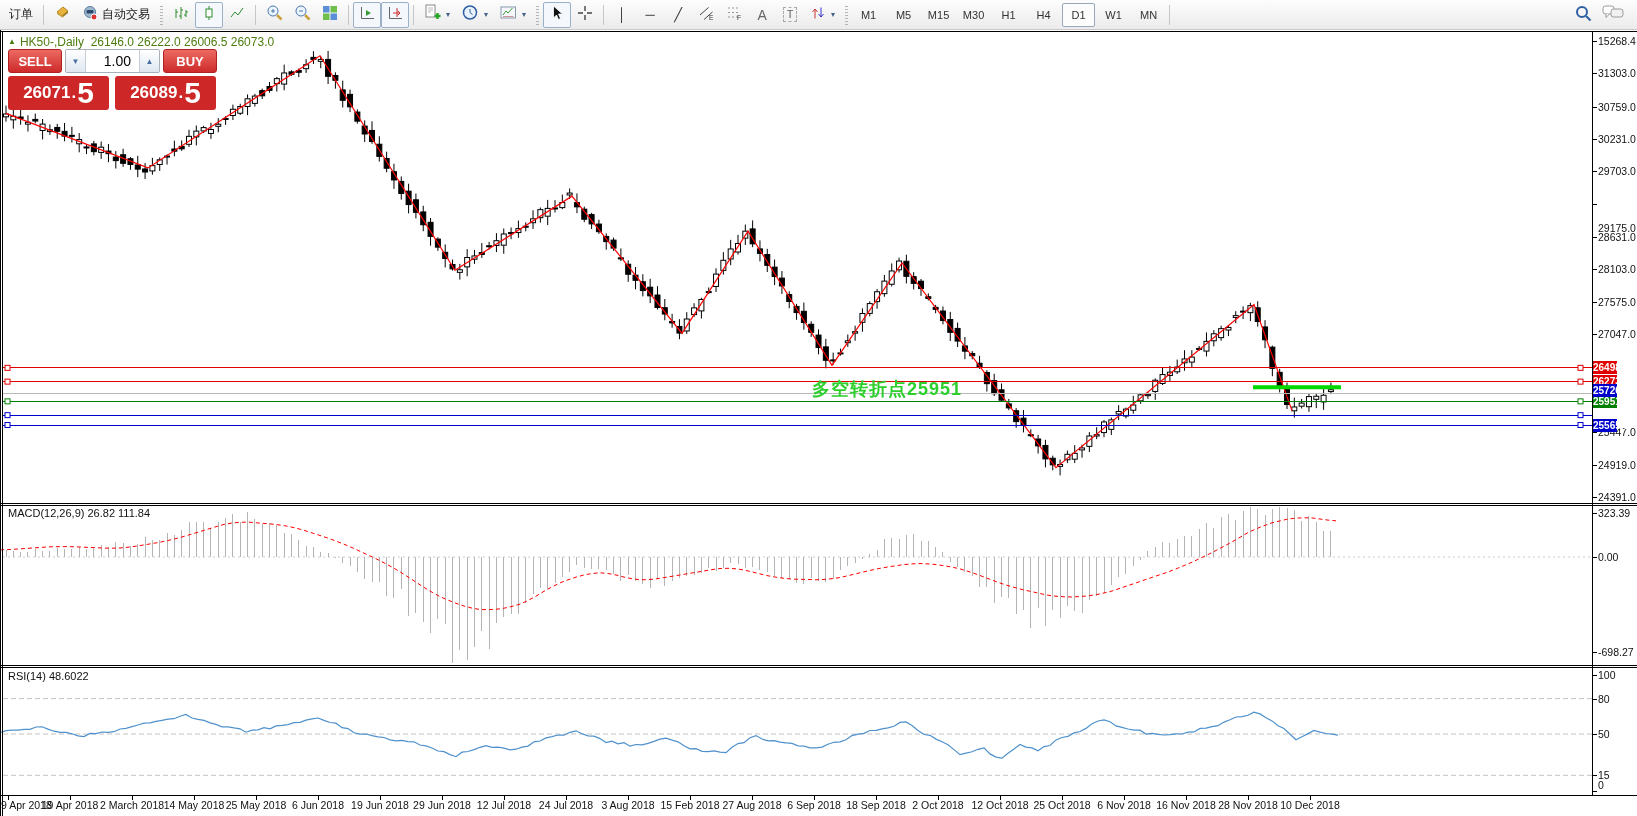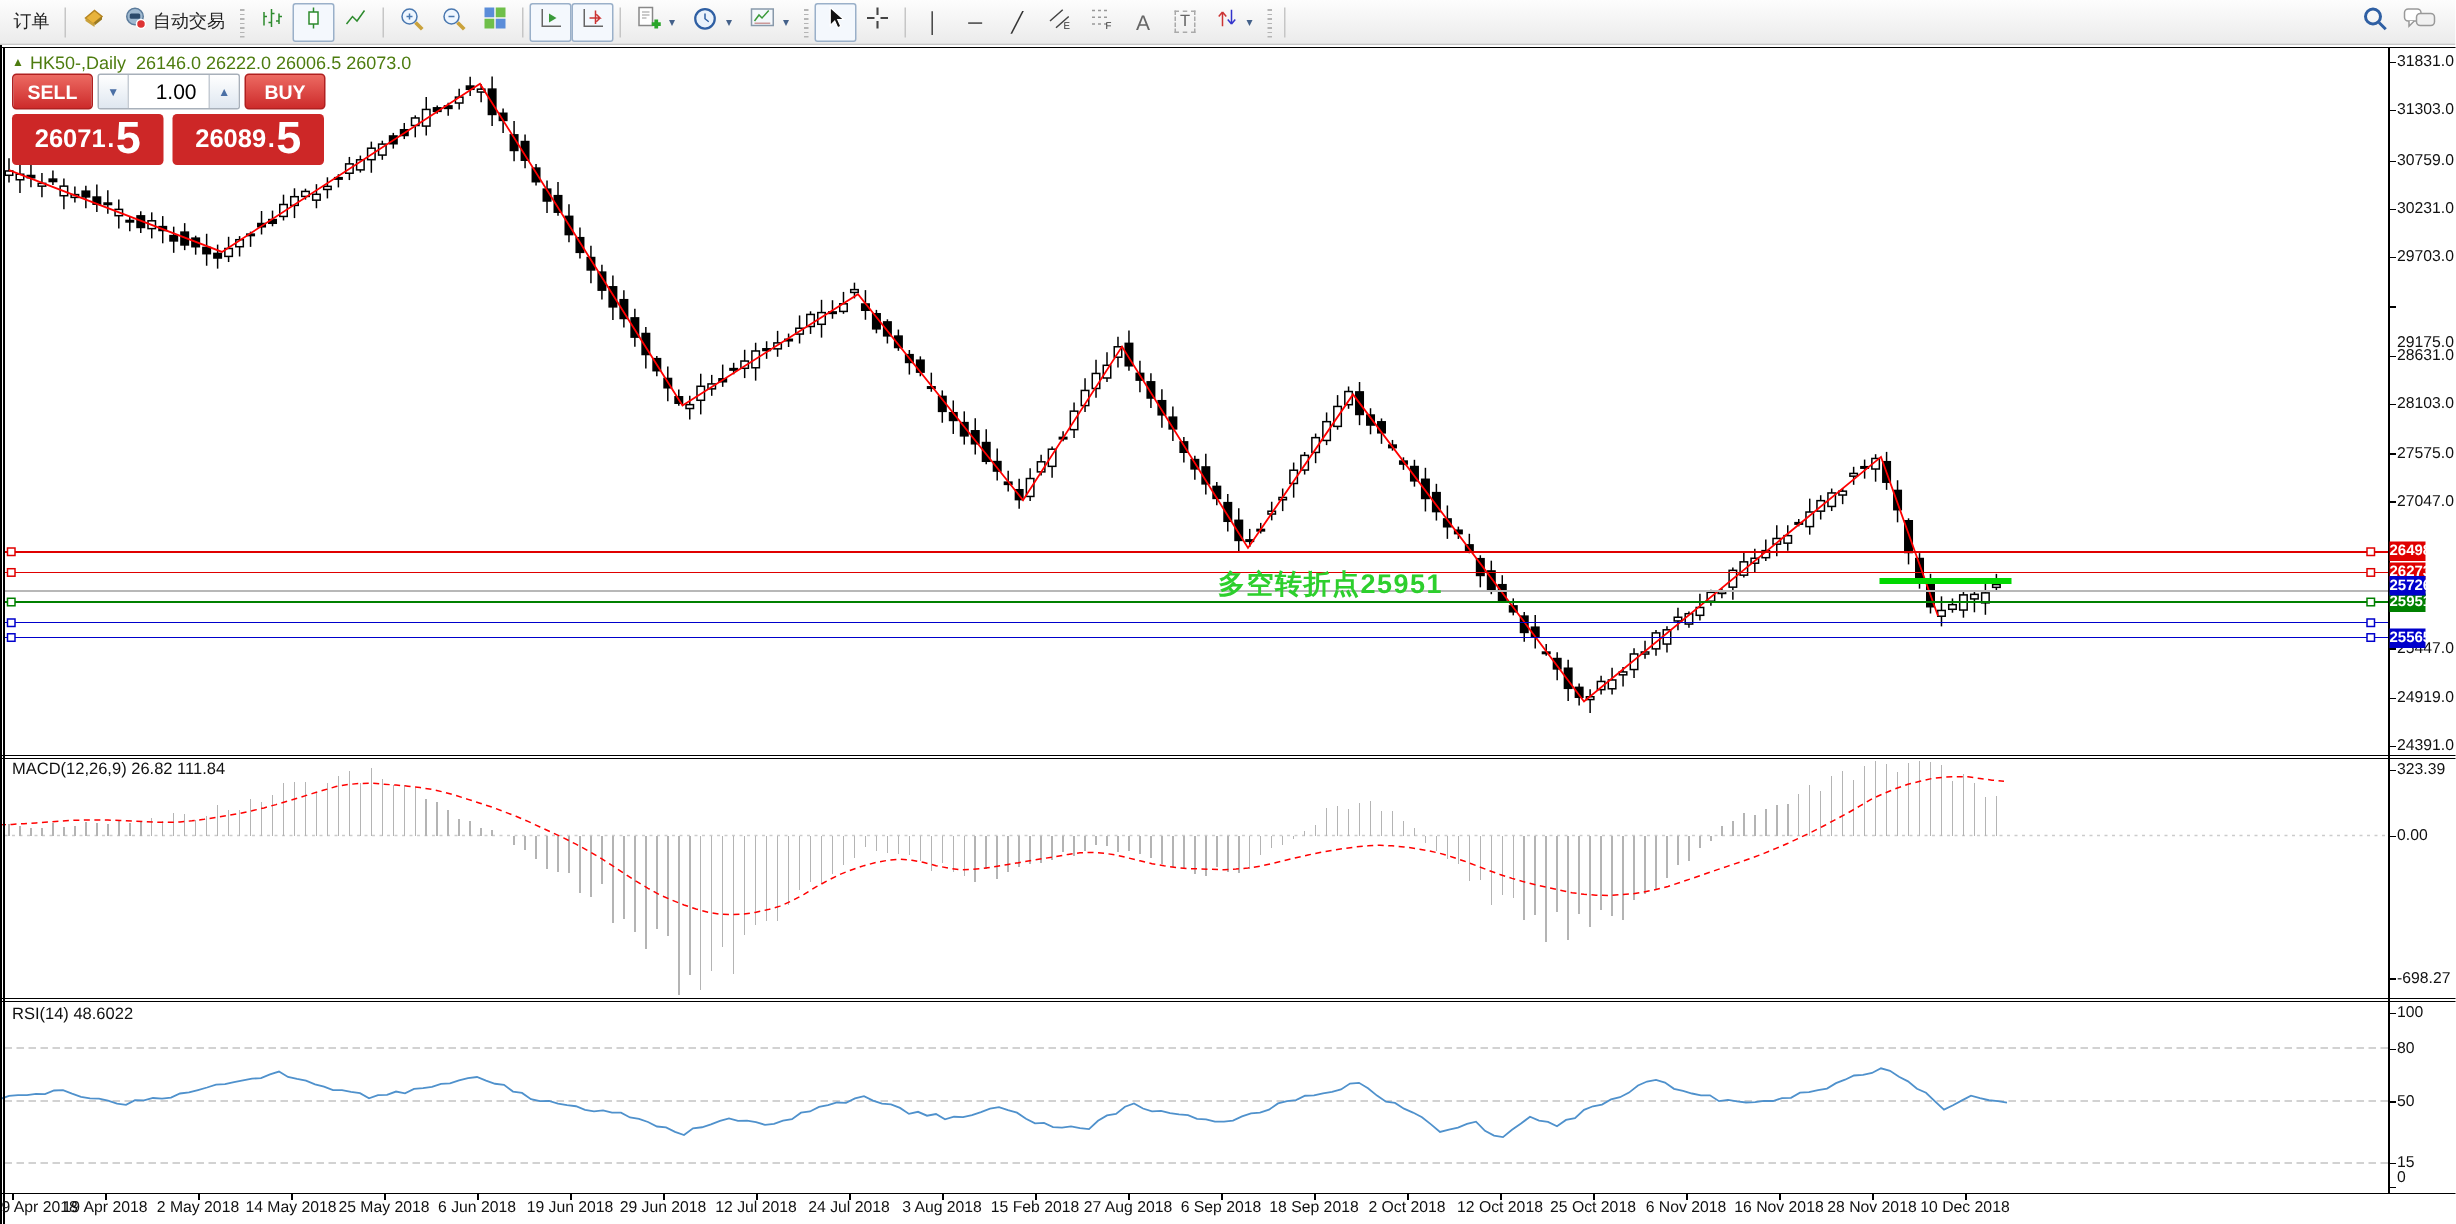--- a/index.html
+++ b/index.html
@@ -194,20 +194,31 @@
     <span style="font-size:11px;color:#666;border:1px dashed #aaa;padding:0 3px;line-height:13px">T</span>
   </div>
   <div class="tb wide">
     <span><svg width="16" height="16">
           <path d="M5 13.5V4m0 0L2.5 7M5 4l2.5 3" stroke="#c33" fill="none"></path>
           <path d="M11 2.5V12m0 0l-2.5-3m2.5 3l2.5-3" stroke="#33c" fill="none"></path>
         </svg></span>
     <span class="dd">▾</span>
   </div>
   <div class="handle"></div>
+  <div id="tf-group" style="display:flex;align-items:center;gap:2px">
+      <div class="tf">M1</div>
+      <div class="tf">M5</div>
+      <div class="tf">M15</div>
+      <div class="tf">M30</div>
+      <div class="tf">H1</div>
+      <div class="tf">H4</div>
+      <div class="tf pressed">D1</div>
+      <div class="tf">W1</div>
+      <div class="tf">MN</div>
+    </div>
   <div class="sep"></div>
   <div class="right-icons">
     <span><svg width="18" height="18">
           <circle cx="8" cy="8" r="5" fill="none" stroke="#2f5fa3" stroke-width="2"></circle>
           <path d="M12 12l4.5 4.5" stroke="#2f5fa3" stroke-width="2"></path>
         </svg></span>
     <span><svg width="22" height="17">
           <rect x="1" y="2" width="11" height="8" rx="2.5" fill="#fff" stroke="#999"></rect>
           <path d="M4 10v3.5L7.5 10" fill="#fff" stroke="#999"></path>
           <rect x="9" y="5" width="12" height="8" rx="2.5" fill="#f1f1f1" stroke="#999"></rect>
@@ -880,21 +891,21 @@
           <span class="pd">.</span>
           <span class="pb">5</span>
       </div>
     </div>
   </div>
 
   <div class="abs annotation">多空转折点25951</div>
   <div class="abs ind-label" style="left:8px;top:507px">MACD(12,26,9) 26.82 111.84</div>
   <div class="abs ind-label" style="left:8px;top:670px">RSI(14) 48.6022</div>
   <div id="gen-labels">
-      <div class="abs ptick" style="top: 35px;">31831.0</div>
+      <div class="abs ptick" style="top: 35px;">15268.4</div>
       <div class="abs ptick" style="top: 67.3613px;">31303.0</div>
       <div class="abs ptick" style="top: 100.703px;">30759.0</div>
       <div class="abs ptick" style="top: 133.065px;">30231.0</div>
       <div class="abs ptick" style="top: 165.426px;">29703.0</div>
       <div class="abs ptick" style="top: 197.787px; margin-top: 24px;">29175.0</div>
       <div class="abs ptick" style="top: 231.129px;">28631.0</div>
       <div class="abs ptick" style="top: 263.49px;">28103.0</div>
       <div class="abs ptick" style="top: 295.852px;">27575.0</div>
       <div class="abs ptick" style="top: 328.213px;">27047.0</div>
       <div class="abs ptick" style="top: 426.277px;">25447.0</div>
@@ -909,21 +920,21 @@
       <div class="abs ptick" style="top: 769.3px;">15</div>
       <div class="abs ptick" style="top: 779px;">0</div>
       <div class="abs tag" style="top: 361.337px; background: rgb(224, 0, 0);">26498.4</div>
       <div class="abs tag" style="top: 375.139px; background: rgb(224, 0, 0);">26273.2</div>
       <div class="abs tag" style="top: 387.41px; background: rgb(0, 0, 0);">26073.0</div>
       <div class="abs tag" style="top: 394.856px; background: rgb(0, 128, 0);">25951.5</div>
       <div class="abs tag" style="top: 384px; background: rgb(0, 0, 204);">25726.3</div>
       <div class="abs tag" style="top: 418.515px; background: rgb(0, 0, 204);">25565.5</div>
       <div class="abs dlabel" style="left: 1px; text-align: left;">9 Apr 2018</div>
       <div class="abs dlabel" style="left: 35px;">19 Apr 2018</div>
-      <div class="abs dlabel" style="left: 97px;">2 May 2018</div>
+      <div class="abs dlabel" style="left: 97px;">2 March 2018</div>
       <div class="abs dlabel" style="left: 159px;">14 May 2018</div>
       <div class="abs dlabel" style="left: 221px;">25 May 2018</div>
       <div class="abs dlabel" style="left: 283px;">6 Jun 2018</div>
       <div class="abs dlabel" style="left: 345px;">19 Jun 2018</div>
       <div class="abs dlabel" style="left: 407px;">29 Jun 2018</div>
       <div class="abs dlabel" style="left: 469px;">12 Jul 2018</div>
       <div class="abs dlabel" style="left: 531px;">24 Jul 2018</div>
       <div class="abs dlabel" style="left: 593px;">3 Aug 2018</div>
       <div class="abs dlabel" style="left: 655px;">15 Feb 2018</div>
       <div class="abs dlabel" style="left: 717px;">27 Aug 2018</div>

